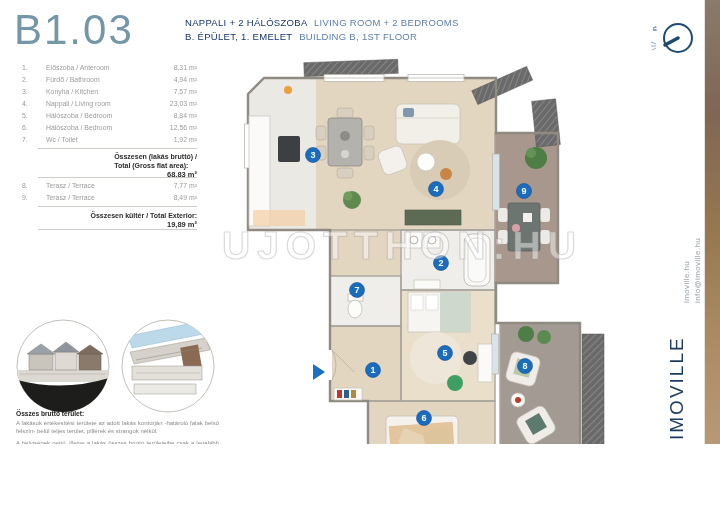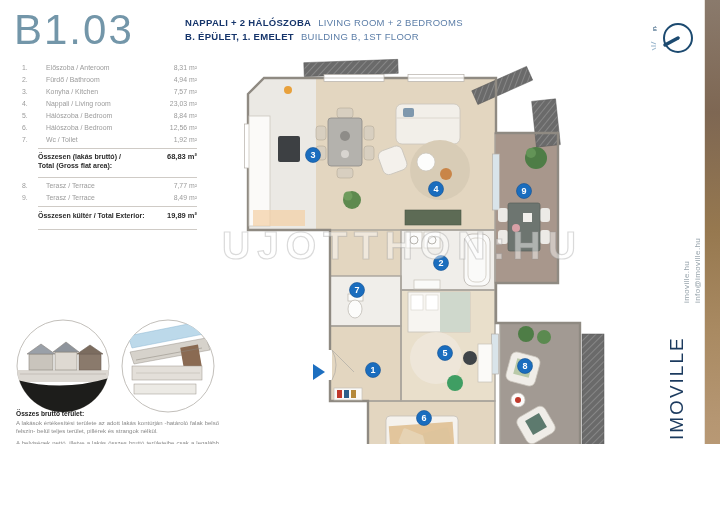--- a/index.html
+++ b/index.html
@@ -4,30 +4,30 @@
 <style>
   html,body{margin:0;padding:0;}
   .page{
     position:relative; width:720px; height:444px; background:#ffffff; overflow:hidden;
     font-family:"Liberation Sans", sans-serif; color:#333;
   }
   
   .apt-title{position:absolute;left:14px;top:6px;font-size:42px;font-weight:300;
     color:#7396a9;letter-spacing:2px;}
   .hdr{position:absolute;left:185px;top:16px;font-size:9.5px;line-height:14px;letter-spacing:.3px;}
-  .hdr .hu{font-weight:bold;color:#16356b;}
+  .hdr .hu{font-weight:normal;color:#16356b;}
   .hdr .en{color:#5c7ea8;margin-left:4px;}
   
   .tbl{position:absolute;left:16px;width:181px;font-size:6.9px;color:#9b9b9b;}
   .row{display:flex;height:11.9px;align-items:center;}
   .row .num{width:30px;padding-left:6px;box-sizing:border-box;}
   .row .name{flex:1;}
   .row .val{text-align:right;}
   .rule{position:absolute;left:38px;width:159px;height:1px;background:#cfcbc6;}
-  .totalblk{position:absolute;left:38px;width:159px;display:flex;align-items:flex-start;}
+  .totalblk{position:absolute;left:38px;width:159px;display:flex;align-items:flex-end;flex-direction:column;}
   .totalblk .lbl{font-size:7px;font-weight:bold;color:#2b2b2b;line-height:9px;flex:1;}
   .totalblk .tval{font-size:7.5px;font-weight:bold;color:#2b2b2b;text-align:right;}
   
   .disc{position:absolute;left:16px;top:410px;width:203px;}
   .disc h4{margin:0 0 3px 0;font-size:6.6px;color:#222;}
   .disc p{margin:0 0 5px 0;font-size:6px;line-height:7.6px;color:#8a8a8a;text-align:justify;}
   
   .wm{position:absolute;left:222px;top:224px;width:486px;height:62px;z-index:5;
     font-size:39px;font-weight:bold;letter-spacing:7px;
     color:rgba(255,255,255,0.45);-webkit-text-stroke:1.2px rgba(150,150,150,0.35);

